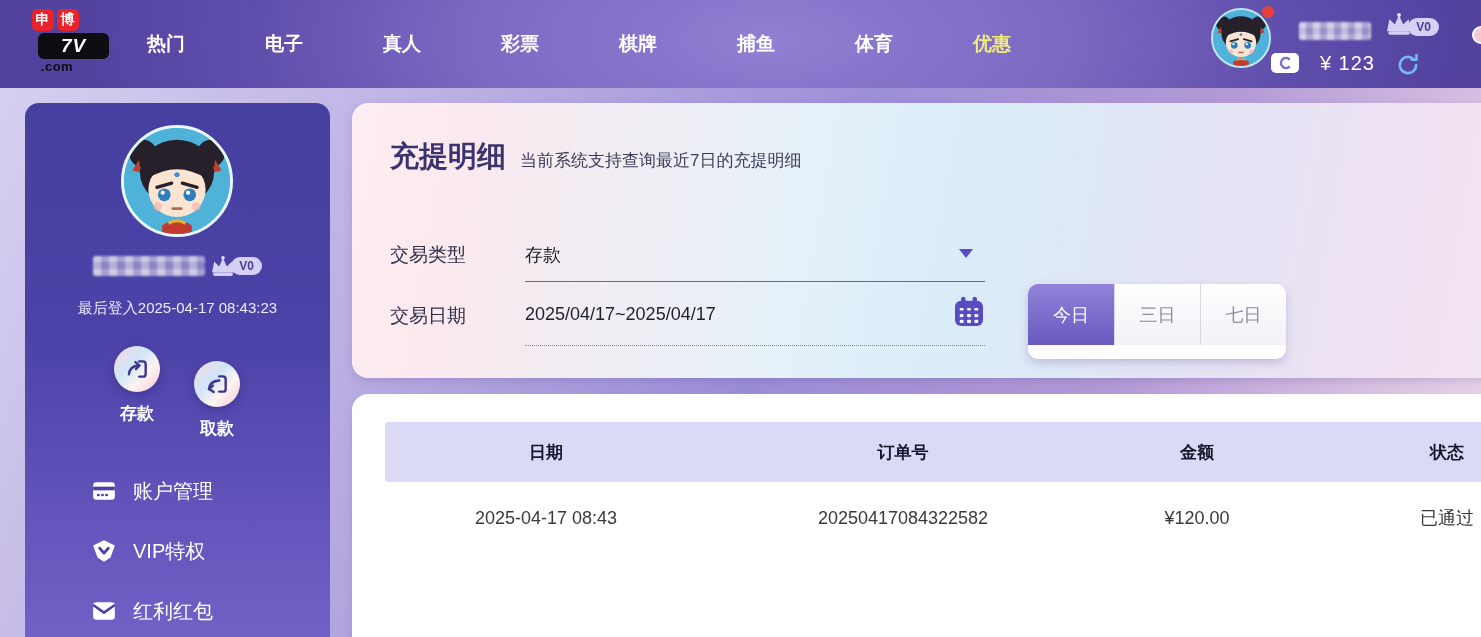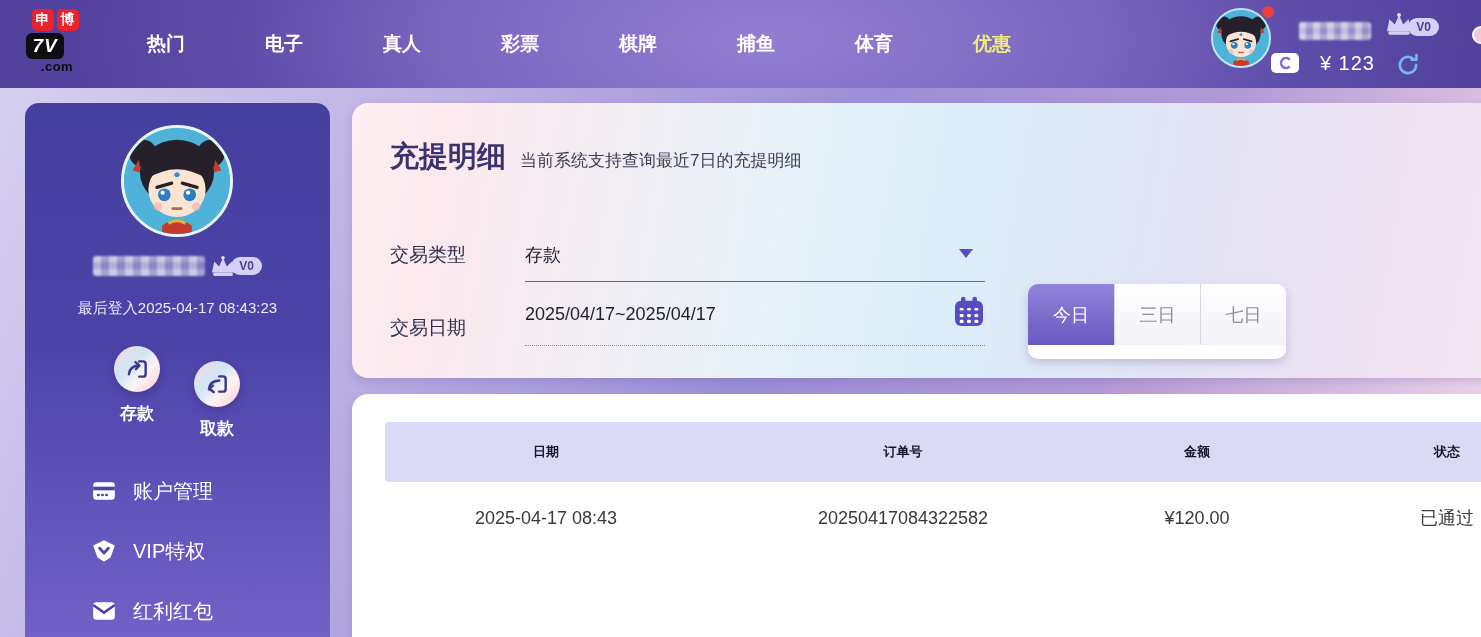--- a/index.html
+++ b/index.html
@@ -8,21 +8,21 @@
   #app { position:relative; width:1481px; height:637px; overflow:hidden;
          background:linear-gradient(115deg,#d8d2f0 0%,#bcb0e3 28%,#9c8ed7 52%,#b39ad6 72%,#e6cfe6 92%,#f0e3ef 100%); }
 
   
   .header { position:absolute; left:0; top:0; width:1481px; height:88px;
             background:radial-gradient(ellipse 700px 300px at 52% 45%, #927fd3 0%, #7a67c0 45%, #5e4daa 75%, #52419d 100%); }
   .logo { position:absolute; left:26px; top:9px; width:58px; }
   .logo-row { display:flex; gap:3px; justify-content:center; }
   .logo-badge { width:22px; height:22px; border-radius:5px; background:#e8232b; color:#fff;
                 font-size:14px; font-weight:bold; display:flex; align-items:center; justify-content:center; }
-  .logo-main { margin-top:2px; width:38px; height:26px; margin-left:0; border-radius:6px; background:#0d0d12; color:#fff;
+  .logo-main { margin-top:2px; width:71px; height:26px; margin-left:12px; border-radius:6px; background:#0d0d12; color:#fff;
                font-size:19px; font-weight:bold; font-style:italic; display:flex; align-items:center; justify-content:center; letter-spacing:1px; }
   .logo-domain { margin-left:4px; text-align:center; font-size:13px; font-weight:bold; color:#0d0d12; letter-spacing:.5px; }
   .nav { position:absolute; left:104px; top:0; height:88px; display:flex; align-items:center; gap:37px; }
   .nav-item { color:#fff; font-size:19px; font-weight:bold; cursor:pointer; white-space:nowrap;margin-left:43px; }
   .nav-item.active { color:#f1ec7e; }
   .hdr-avatar { position:absolute; right:210px; top:8px; width:60px; height:60px; border-radius:50%;
                 overflow:hidden; border:2px solid #bfe6f2; background:#4fb3d9; }
   .hdr-avatar svg { width:100%; height:100%; display:block; }
   .notif-dot { position:absolute; right:207px; top:6px; width:12px; height:12px; border-radius:50%; background:#e8403f; }
   .hdr-name-mask { position:absolute; right:110px; top:22px; width:72px; height:18px; border-radius:3px;
@@ -65,42 +65,42 @@
 
   
   .filter-card { position:absolute; left:352px; top:103px; width:1260px; height:275px; border-radius:16px;
                  background:linear-gradient(100deg,#fdeef1 0%,#fbe9ee 8%,#e7f1f8 34%,#daedf8 48%,#e3e4f5 66%,#f1e2f2 84%,#f6ebf4 100%);
                  box-shadow:0 4px 10px rgba(80,60,140,.18); }
   .title-row { position:absolute; left:38px; top:34px; display:flex; align-items:baseline; gap:14px; }
   .page-title { font-size:29px; font-weight:bold; color:#3b3370; }
   .page-subtitle { font-size:17px; color:#3d3d58; }
   .f-label { position:absolute; left:38px; font-size:19px; color:#2f2f4c; }
   .f-label.type { top:139px; }
-  .f-label.date { top:200px;margin-top:12px; }
+  .f-label.date { top:200px; }
   .f-value { position:absolute; left:173px; font-size:18px; color:#1f1f2e; }
   .f-value.type { top:140px; }
   .f-value.date { top:201px; }
   .f-line-solid { position:absolute; left:173px; top:178px; width:460px; border-bottom:1px solid #6b6b7e; }
   .f-line-dotted { position:absolute; left:173px; top:242px; width:460px; border-bottom:1px dotted #8a8a9a; }
   .caret-down { position:absolute; left:607px; top:146px; width:0; height:0; cursor:pointer;
                 border-left:7px solid transparent; border-right:7px solid transparent; border-top:9px solid #574cc2; }
   .calendar-btn { position:absolute; left:601px; top:192px; width:32px; height:34px; cursor:pointer; }
   .range-group { position:absolute; left:676px; top:181px; display:flex; height:75px; border-radius:10px;
                  background:#fff; box-shadow:0 4px 10px rgba(90,70,150,.25); overflow:hidden; }
   .range-btn { width:86px; height:61px; display:flex; align-items:center; justify-content:center;
                font-size:18px; color:#8d8d9e; cursor:pointer;
                background:linear-gradient(180deg,#ffffff 0%,#f1f1f7 100%); border-left:1px solid #d8d8e4; }
   .range-btn:first-child { border-left:none; }
   .range-btn.active { background:linear-gradient(180deg,#9183da 0%,#6a58c0 100%); color:#fff; border-left:none; }
 
   
   .table-card { position:absolute; left:352px; top:394px; width:1260px; height:280px; border-radius:16px;
                 background:#fff; box-shadow:0 4px 10px rgba(80,60,140,.15); }
   .txn-table { position:absolute; left:33px; top:28px; width:1214px; border-collapse:collapse; table-layout:fixed; }
-  .txn-table th { height:60px; background:#dadaf7; font-size:13px; font-weight:bold; color:#15152a; text-align:center; }
+  .txn-table th { height:60px; background:#dadaf7; font-size:17px; font-weight:bold; color:#15152a; text-align:center; }
   .txn-table th:first-child { border-radius:4px 0 0 4px; }
   .txn-table td { height:72px; font-size:18px; color:#3a3a3a; text-align:center; }
   .col-1 { width:322px; } .col-2 { width:392px; } .col-3 { width:196px; } .col-4 { width:304px; }
 </style>
 </head>
 <body>
 
 <div id="app">
 
   <div class="header">

